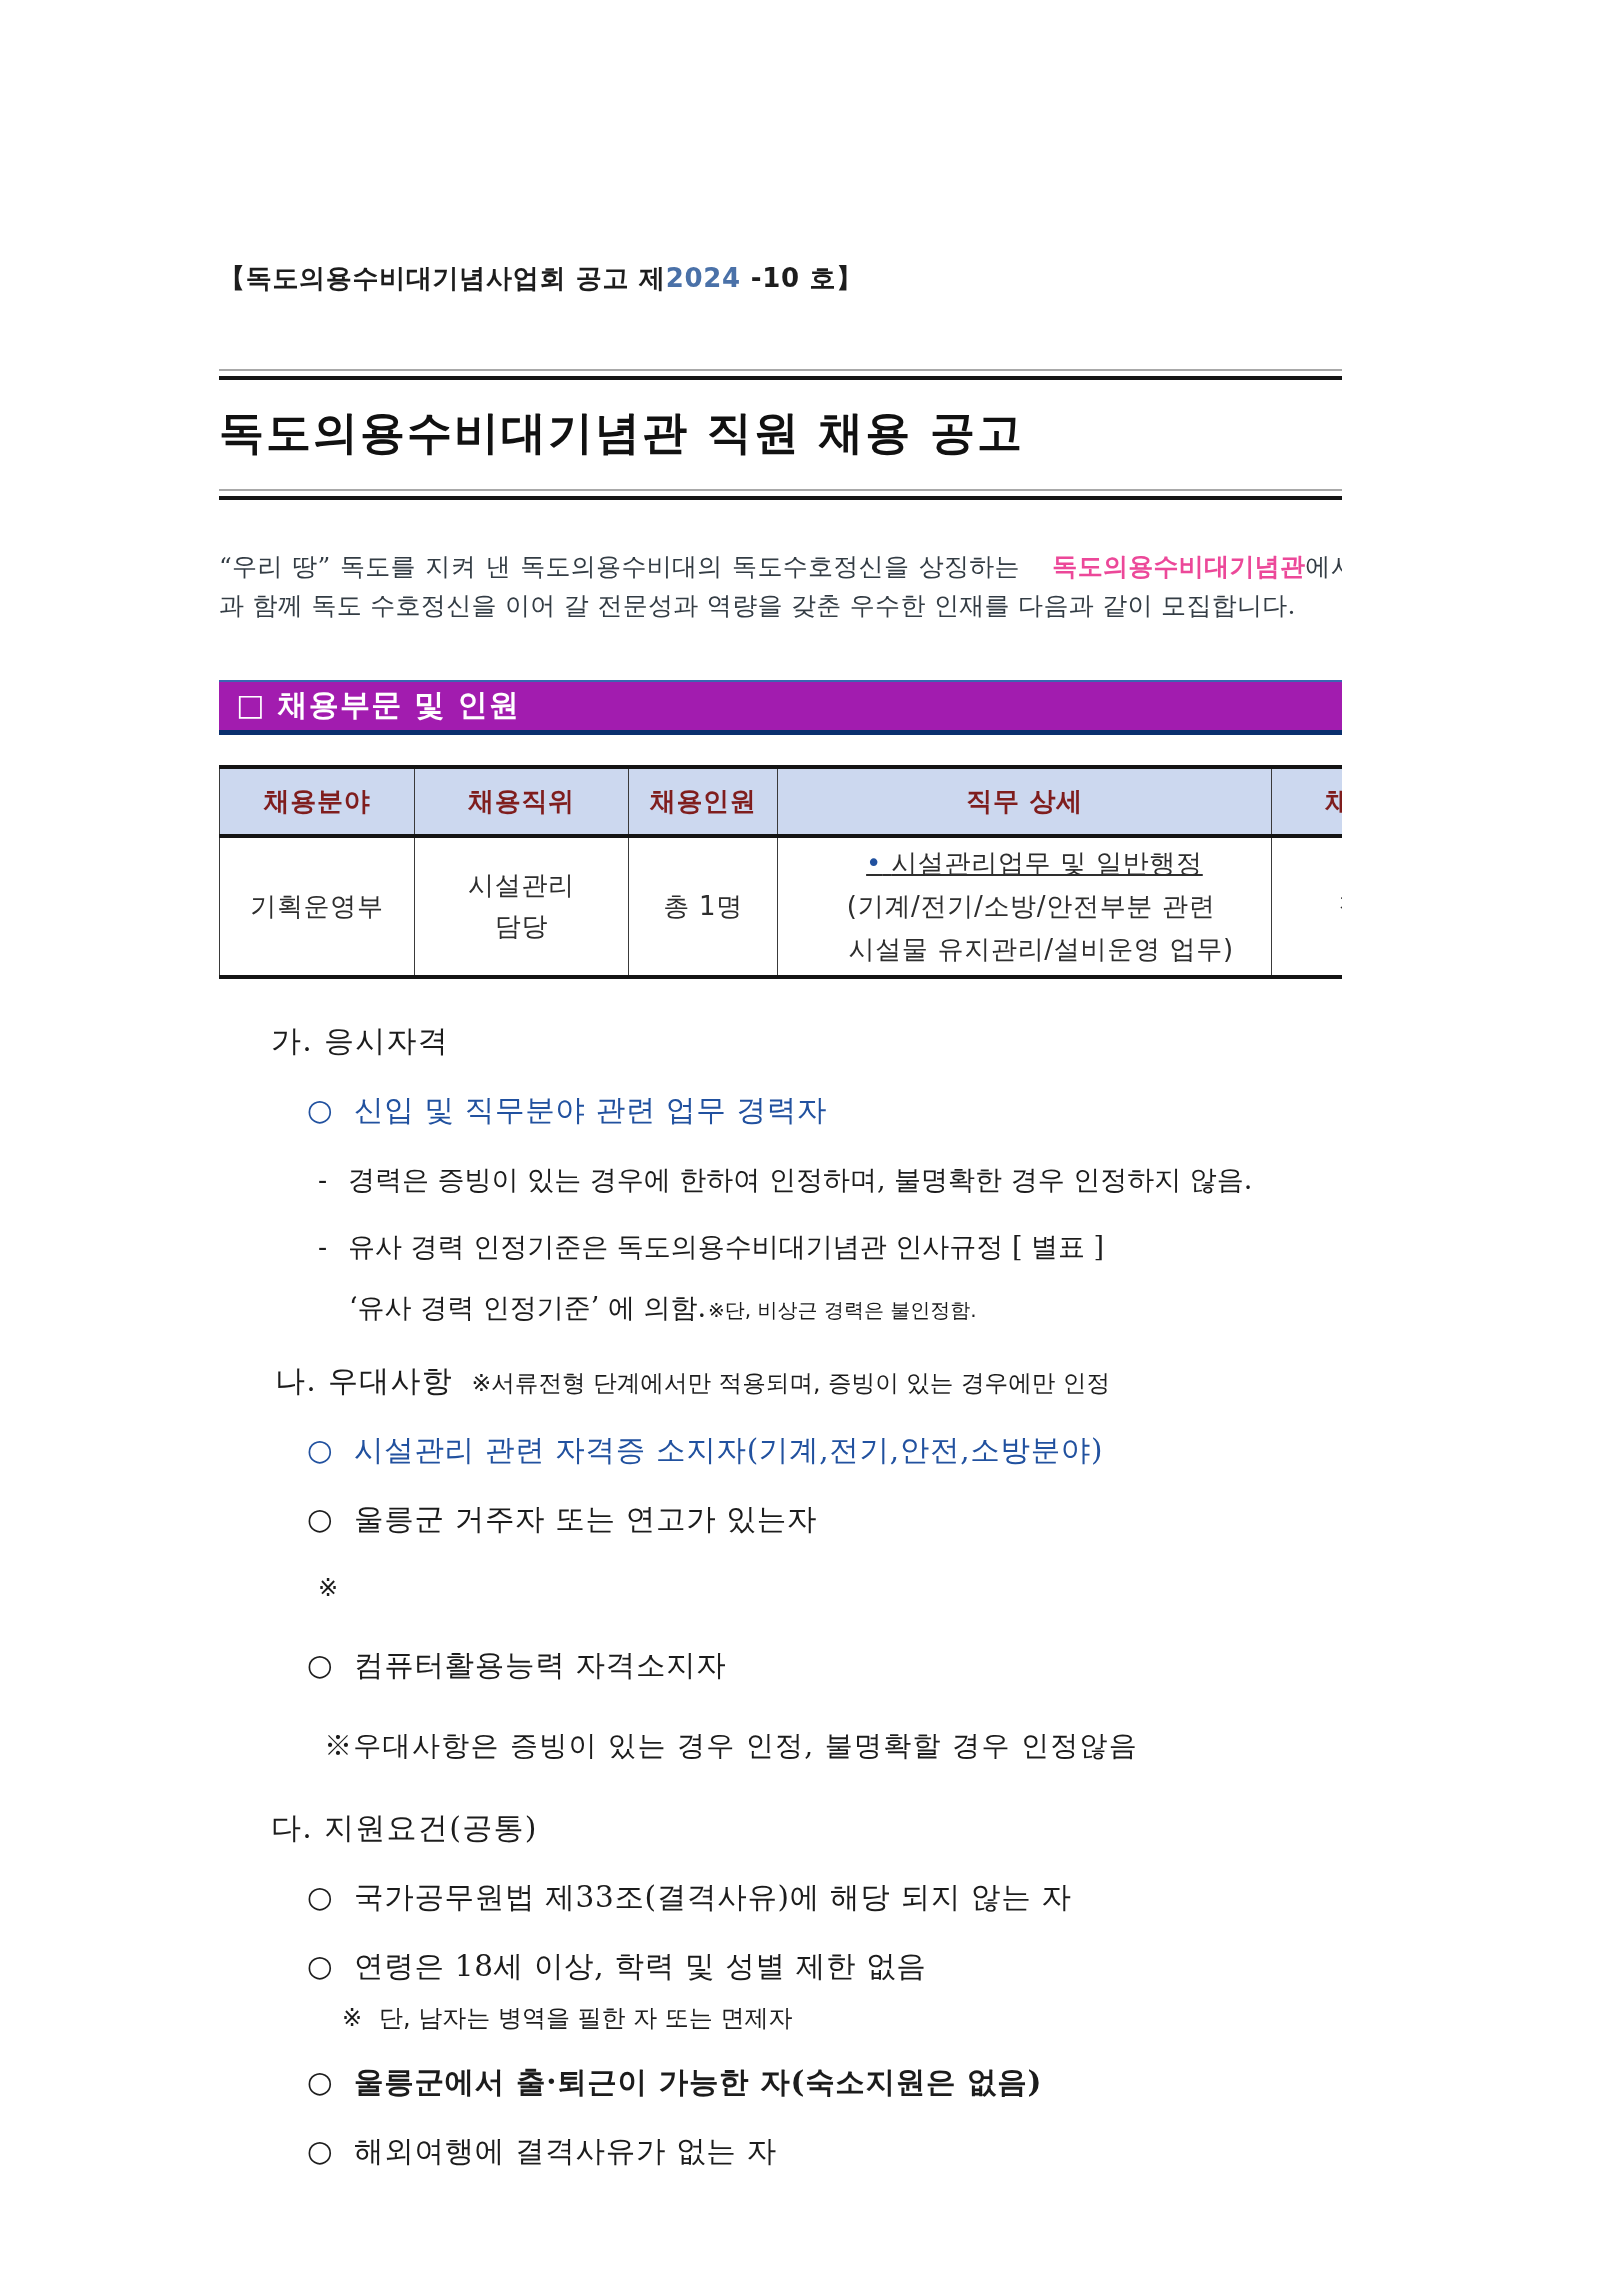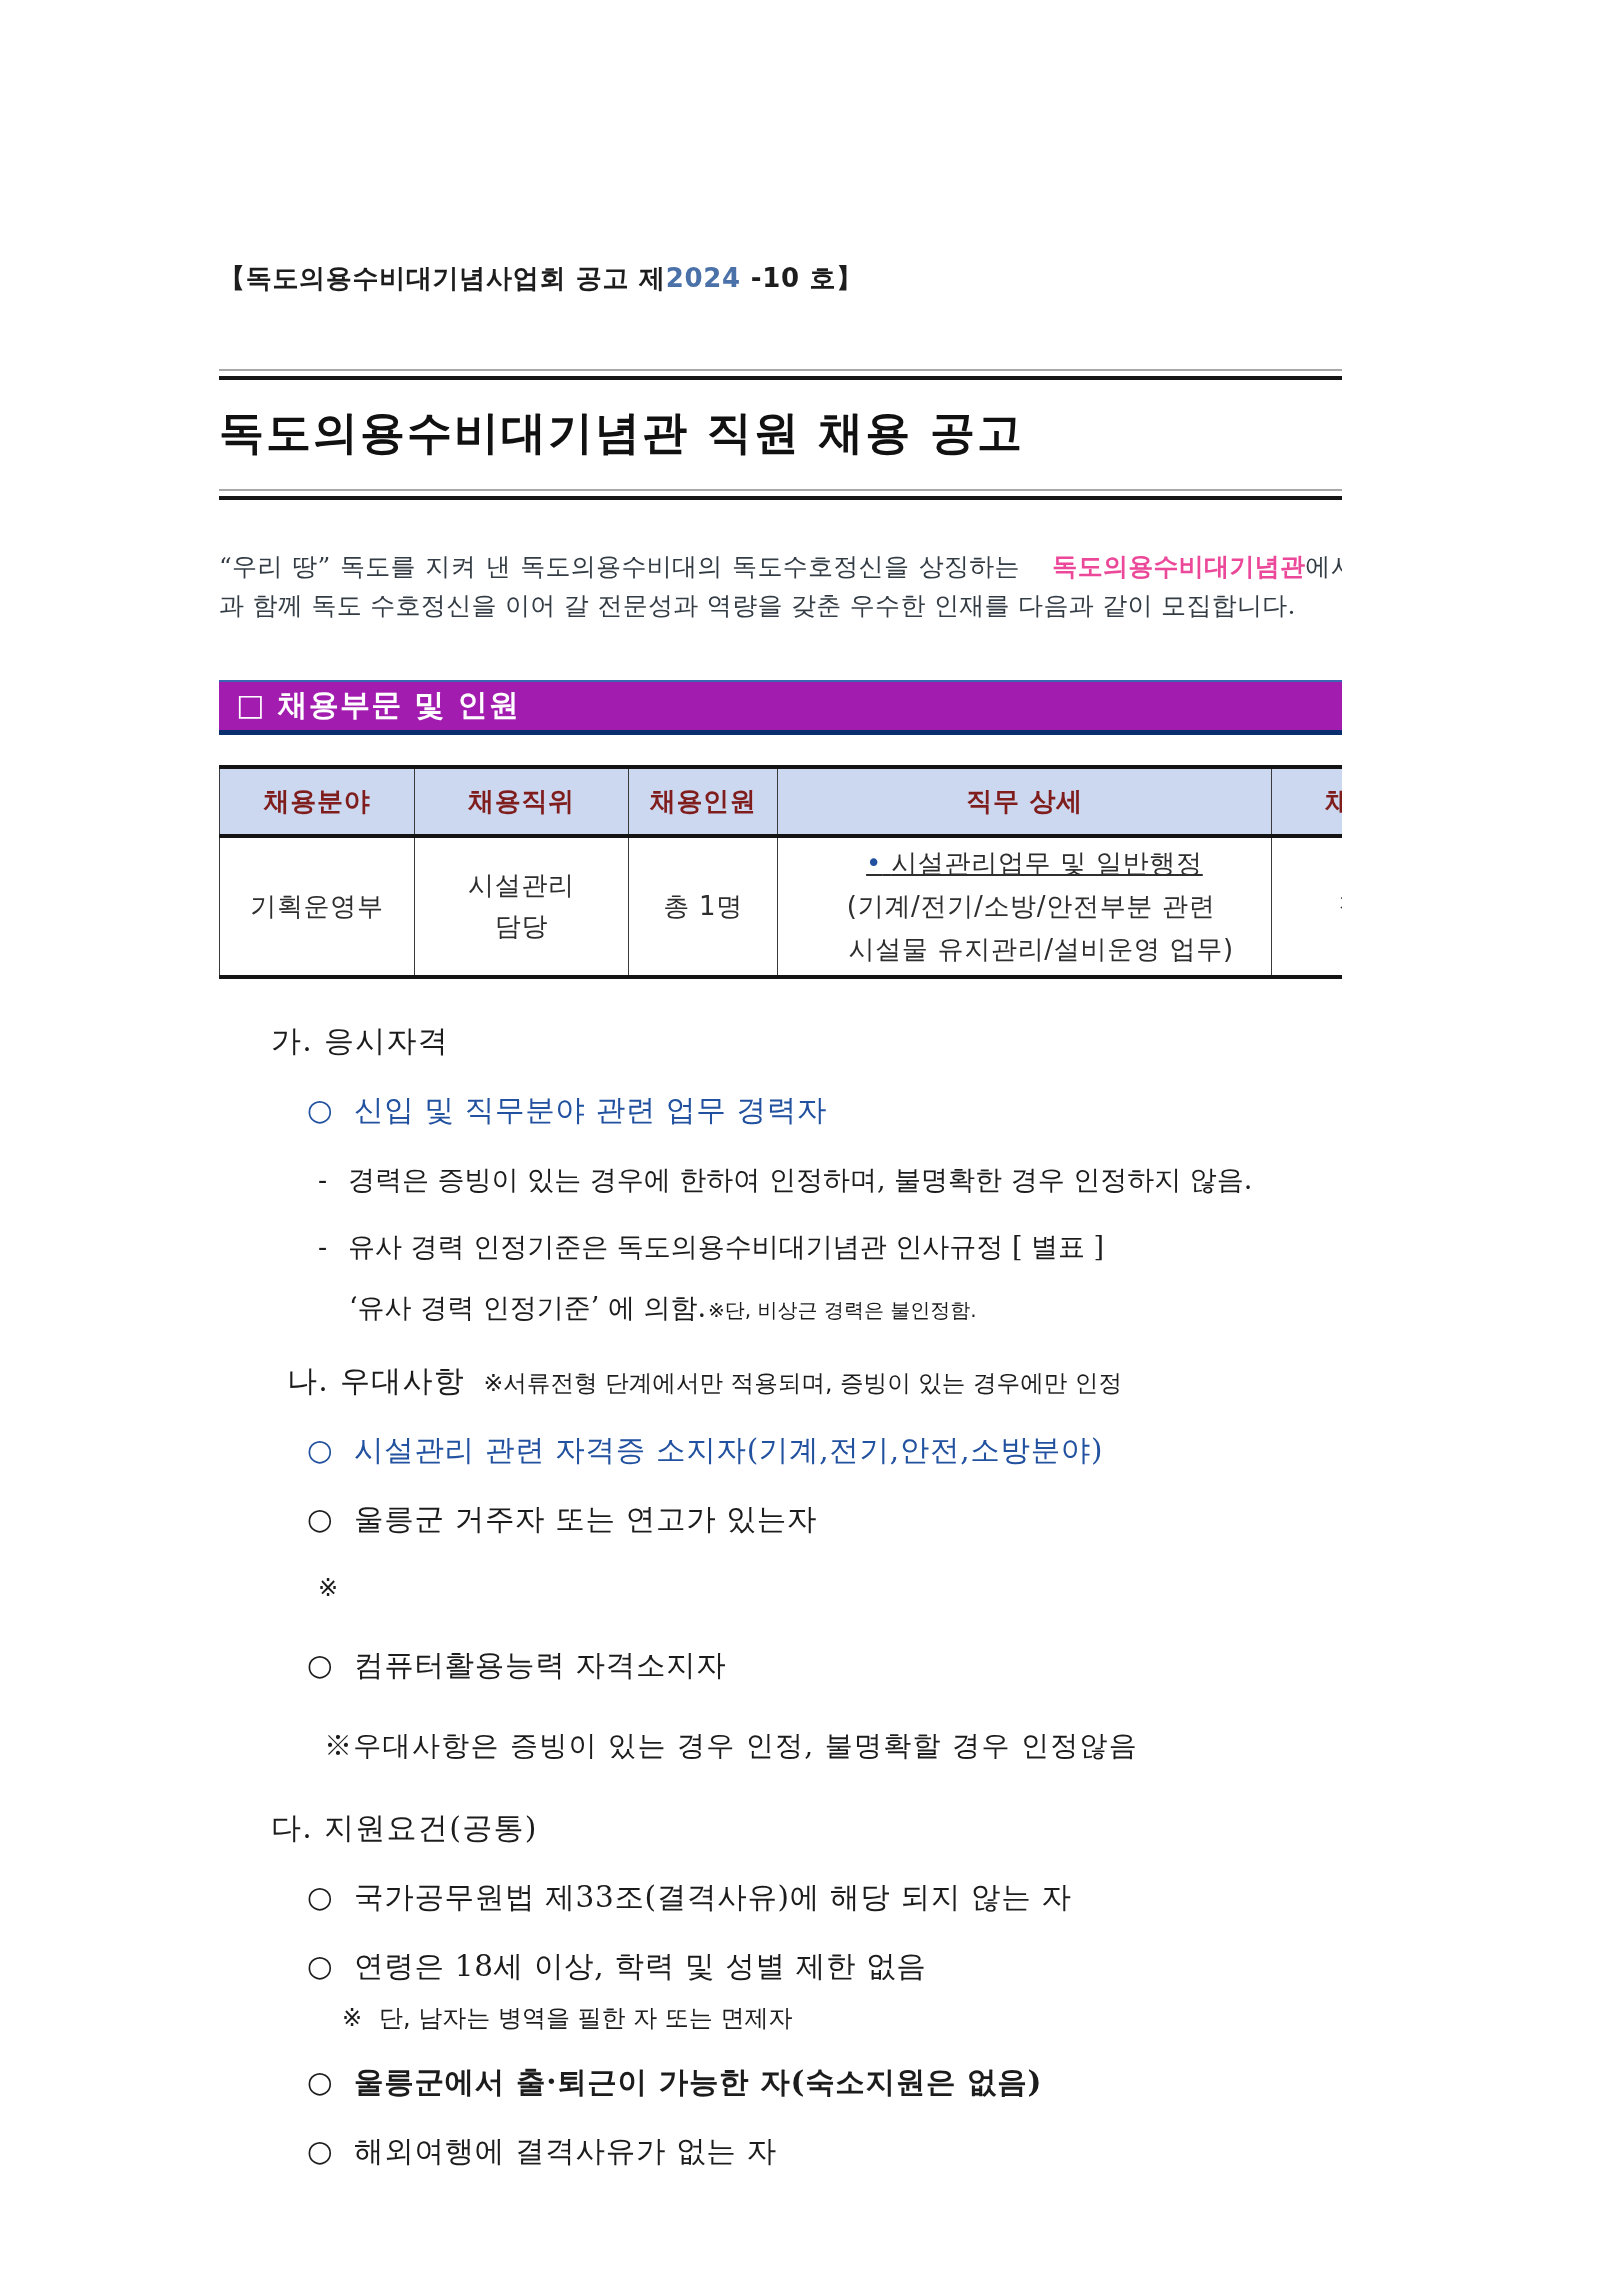--- a/index.html
+++ b/index.html
@@ -75,21 +75,21 @@
   td.cell-detail { text-align:left; color:#21519f; font-size:25.5px; line-height:43px; }
   .detail-l1 { padding-left:19.6px;text-decoration:underline; }
   .detail-l2 { padding-left:13px; }
   .detail-l3 { padding-left:33px; }
   .bullet { color:#21519f; }
 
   
   .doc-list { margin-top:42px; font-size:29.5px; color:#1c1c1c; }
   .sec-heading { margin-left:52px; font-size:30px; letter-spacing:1.3px; }
   .sec-heading-row { display:flex; align-items:baseline; margin-left:52px; margin-top:35px; }
-  .sec-heading-row .sec-heading { margin-left:16px; }
+  .sec-heading-row .sec-heading { margin-left:4px; }
   .heading-note {
     font-family:"DejaVu Sans", sans-serif; font-size:23.6px; color:#1d1d1d;
     margin-left:18.3px; letter-spacing:0;
   }
   .item { display:flex; align-items:baseline; }
   .item .marker { flex:0 0 47px; }
   .item-circle { margin-left:88px; margin-top:29px; letter-spacing:0.7px; }
   .item-circle.blue { color:#21519f; }
   .item-circle.bold { font-weight:800; }
   .item-dash { margin-left:99px; margin-top:31px; font-size:27px; letter-spacing:0; }

